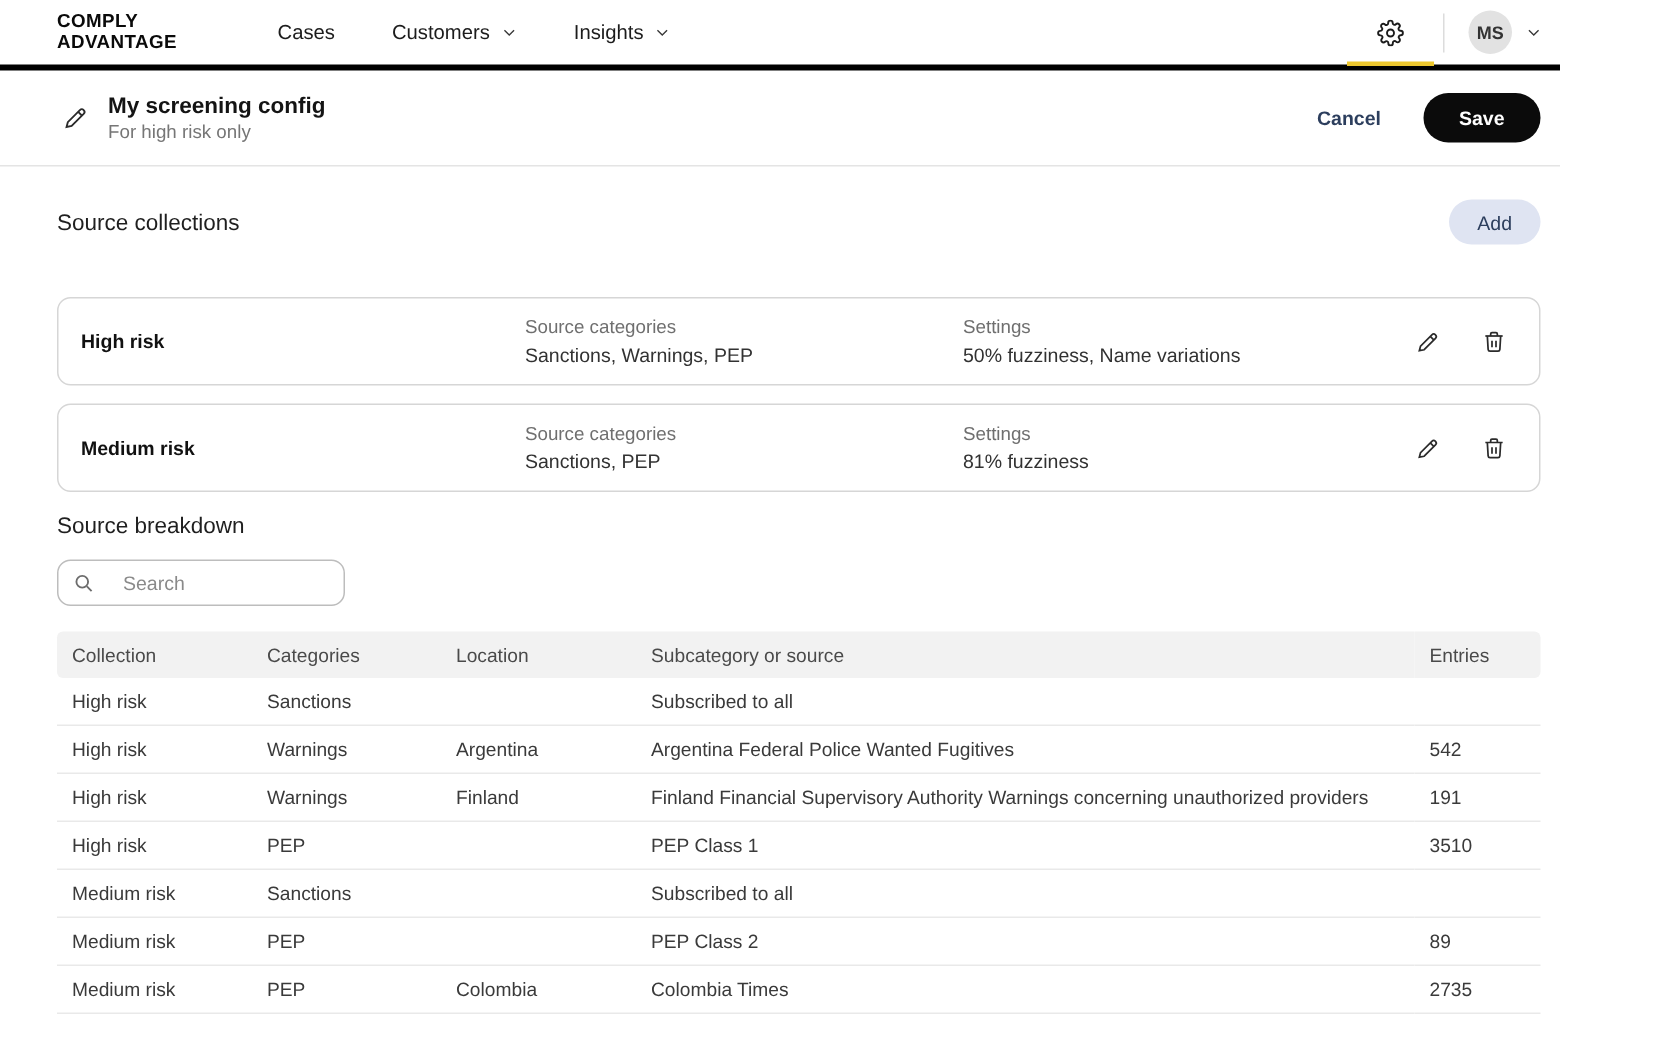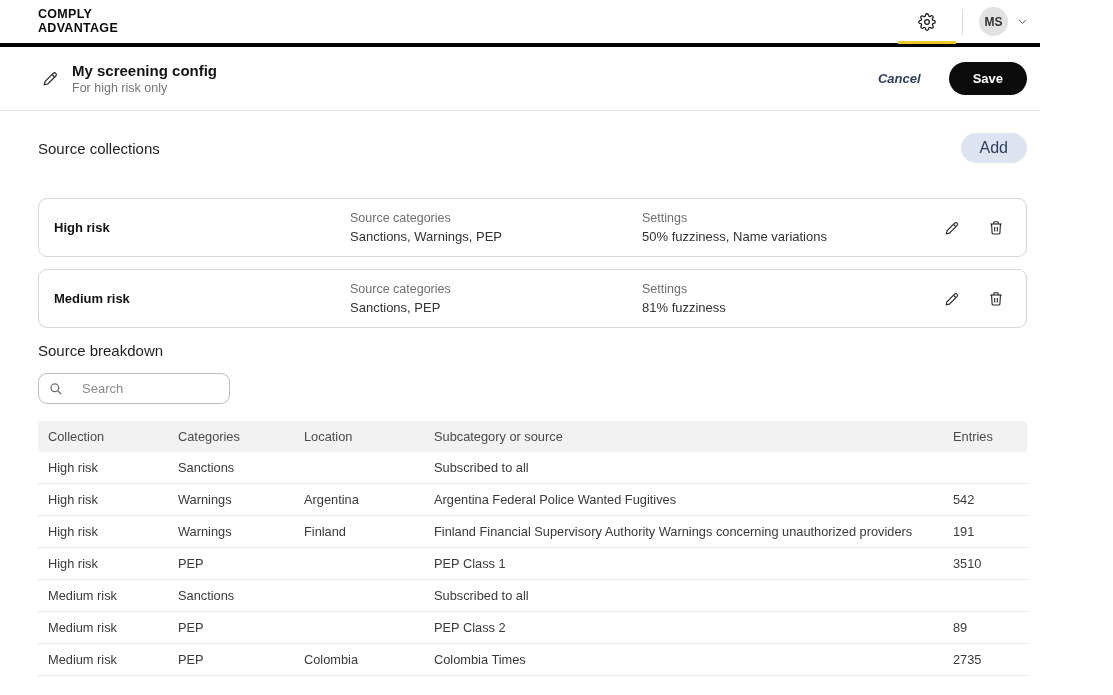--- a/index.html
+++ b/index.html
@@ -42,37 +42,37 @@
     display: flex; align-items: center; height: 64px;
     padding: 0 13px 0 42px;
     border-bottom: 1px solid #e4e4e4;
   }
   .edit-title-icon { width: 17px; height: 17px; stroke: #2b2b2b; stroke-width: 1.3; fill: none; cursor: pointer; margin-right: 13px; }
   .title-block .title { font-size: 15px; font-weight: 600; color: #141414; }
   .title-block .subtitle { font-size: 12.5px; color: #767676; margin-top: 2px; }
   .header-actions { margin-left: auto; display: flex; align-items: center; gap: 28px; }
   .cancel-btn {
     background: none; border: none; font-family: inherit;
-    font-size: 13px; font-weight: 700; color: var(--link-navy, #2c3e5d); cursor: pointer; font-style: italic;
+    font-size: 13px; font-weight: 700; color: var(--link-navy, #2c3e5d); cursor: pointer;
   }
   .save-btn {
     border: none; font-family: inherit; cursor: pointer;
     background: var(--save-black, #0b0b0b); color: #fff;
     font-size: 13px; font-weight: 600;
     height: 33px; padding: 0 24px; border-radius: 17px;
   }
 
   
   .content { padding: 0 13px 0 38px; }
   .section-row { display: flex; align-items: center; margin-top: 22px; margin-bottom: 35px; }
   .section-heading { font-size: 15px; font-weight: 400; color: #1f1f1f; }
   .add-btn {
     margin-left: auto; border: none; font-family: inherit; cursor: pointer;
     background: var(--add-bg, #dfe4f2); color: var(--link-navy, #2c3e5d);
-    font-size: 16px; height: 30px; padding: 0 19px; border-radius: 15px;
+    font-size: 13px; height: 30px; padding: 0 19px; border-radius: 15px;
   }
 
   .card {
     display: flex; align-items: center;
     border: 1px solid #d6d6d6; border-radius: 9px;
     height: 59px; padding: 0 20px 0 15px; margin-bottom: 12px;
     background: #fff;
   }
   .card-name { width: 296px; font-size: 13px; font-weight: 700; color: #111; }
   .card-col { width: 292px; }
@@ -116,20 +116,37 @@
 </style>
 </head>
 <body>
 
 <div class="app">
 
   <div class="topnav">
     <div class="logo">
       <div>COMPLY</div>
       <div>ADVANTAGE</div>
+    </div>
+    <div class="nav-links">
+      <div class="nav-link">
+        <span>Cases</span>
+      </div>
+      <div class="nav-link">
+        <span>Customers</span>
+        <svg class="chev" viewBox="0 0 24 24">
+            <polyline points="5 9 12 16 19 9"></polyline>
+          </svg>
+      </div>
+      <div class="nav-link">
+        <span>Insights</span>
+        <svg class="chev" viewBox="0 0 24 24">
+            <polyline points="5 9 12 16 19 9"></polyline>
+          </svg>
+      </div>
     </div>
     <div class="nav-right">
       <div class="gear-wrap">
         <svg class="gear-svg" viewBox="0 0 24 24">
           <circle cx="12" cy="12" r="3.1"></circle>
           <path d="M19.4 15a1.65 1.65 0 0 0 .33 1.82l.06.06a2 2 0 1 1-2.83 2.83l-.06-.06a1.65 1.65 0 0 0-1.82-.33 1.65 1.65 0 0 0-1 1.51V21a2 2 0 1 1-4 0v-.09a1.65 1.65 0 0 0-1-1.51 1.65 1.65 0 0 0-1.82.33l-.06.06a2 2 0 1 1-2.83-2.83l.06-.06a1.65 1.65 0 0 0 .33-1.82 1.65 1.65 0 0 0-1.51-1H3a2 2 0 1 1 0-4h.09a1.65 1.65 0 0 0 1.51-1 1.65 1.65 0 0 0-.33-1.82l-.06-.06a2 2 0 1 1 2.83-2.83l.06.06a1.65 1.65 0 0 0 1.82.33h.01a1.65 1.65 0 0 0 1-1.51V3a2 2 0 1 1 4 0v.09a1.65 1.65 0 0 0 1 1.51 1.65 1.65 0 0 0 1.82-.33l.06-.06a2 2 0 1 1 2.83 2.83l-.06.06a1.65 1.65 0 0 0-.33 1.82v.01a1.65 1.65 0 0 0 1.51 1H21a2 2 0 1 1 0 4h-.09a1.65 1.65 0 0 0-1.51 1z"></path>
         </svg>
         <span class="active-indicator"></span>
       </div>
       <div class="nav-divider"></div>

